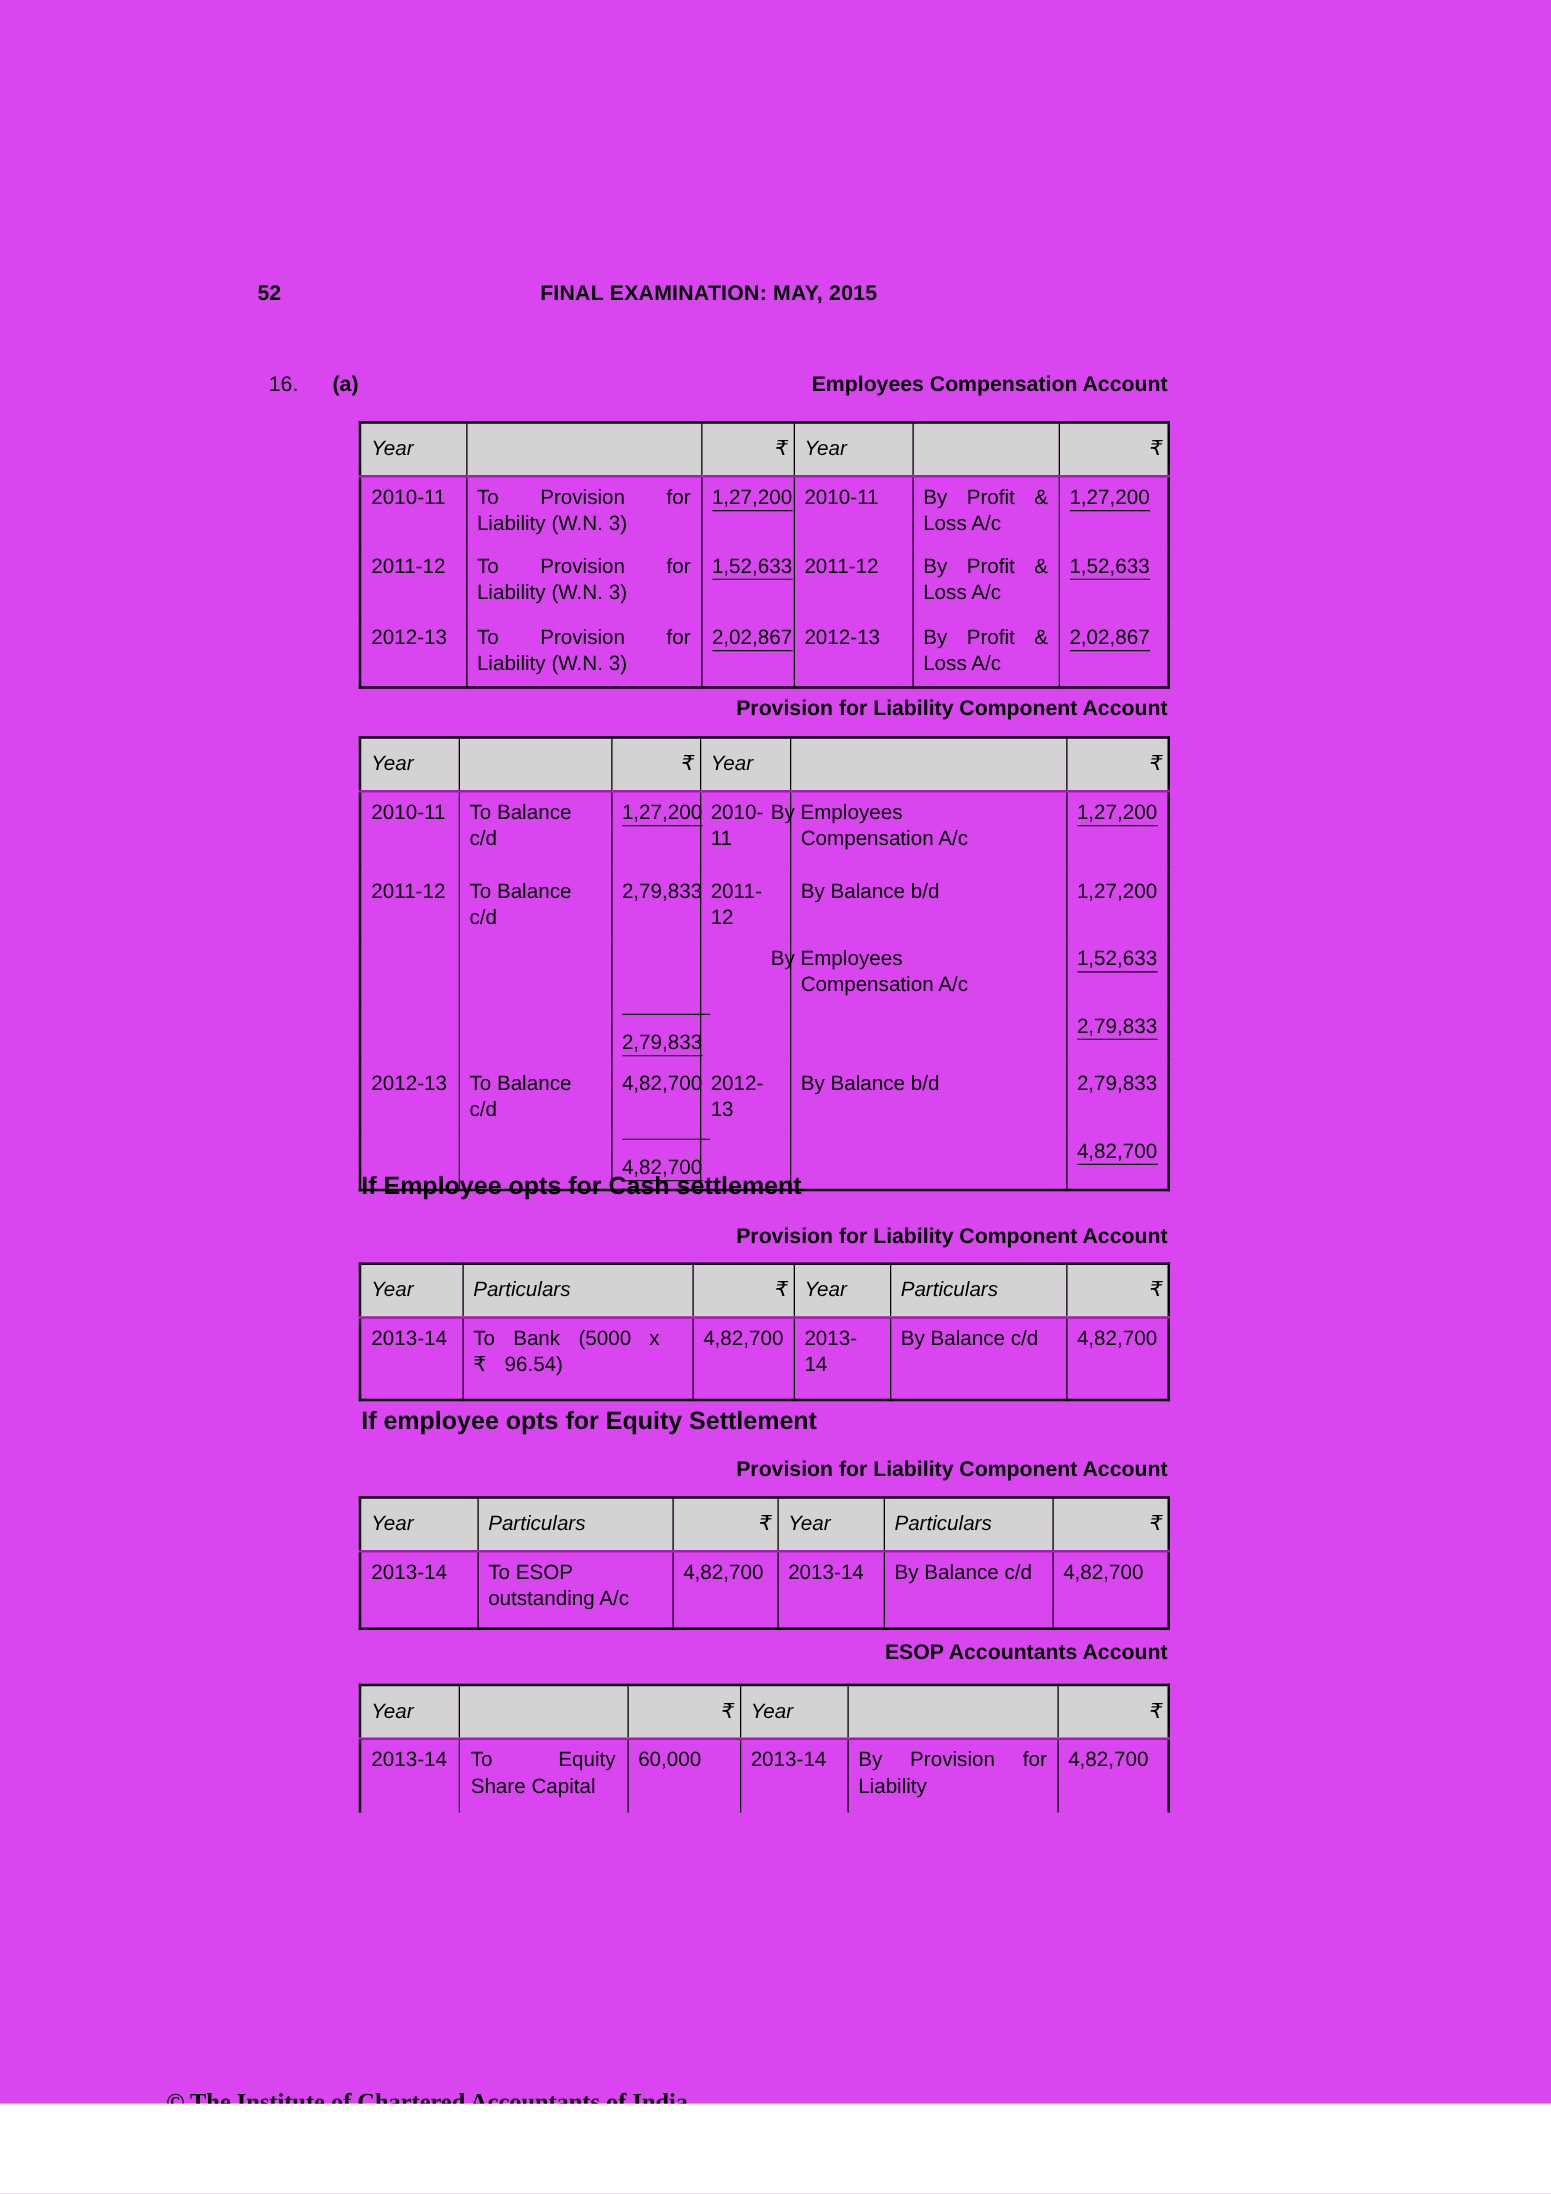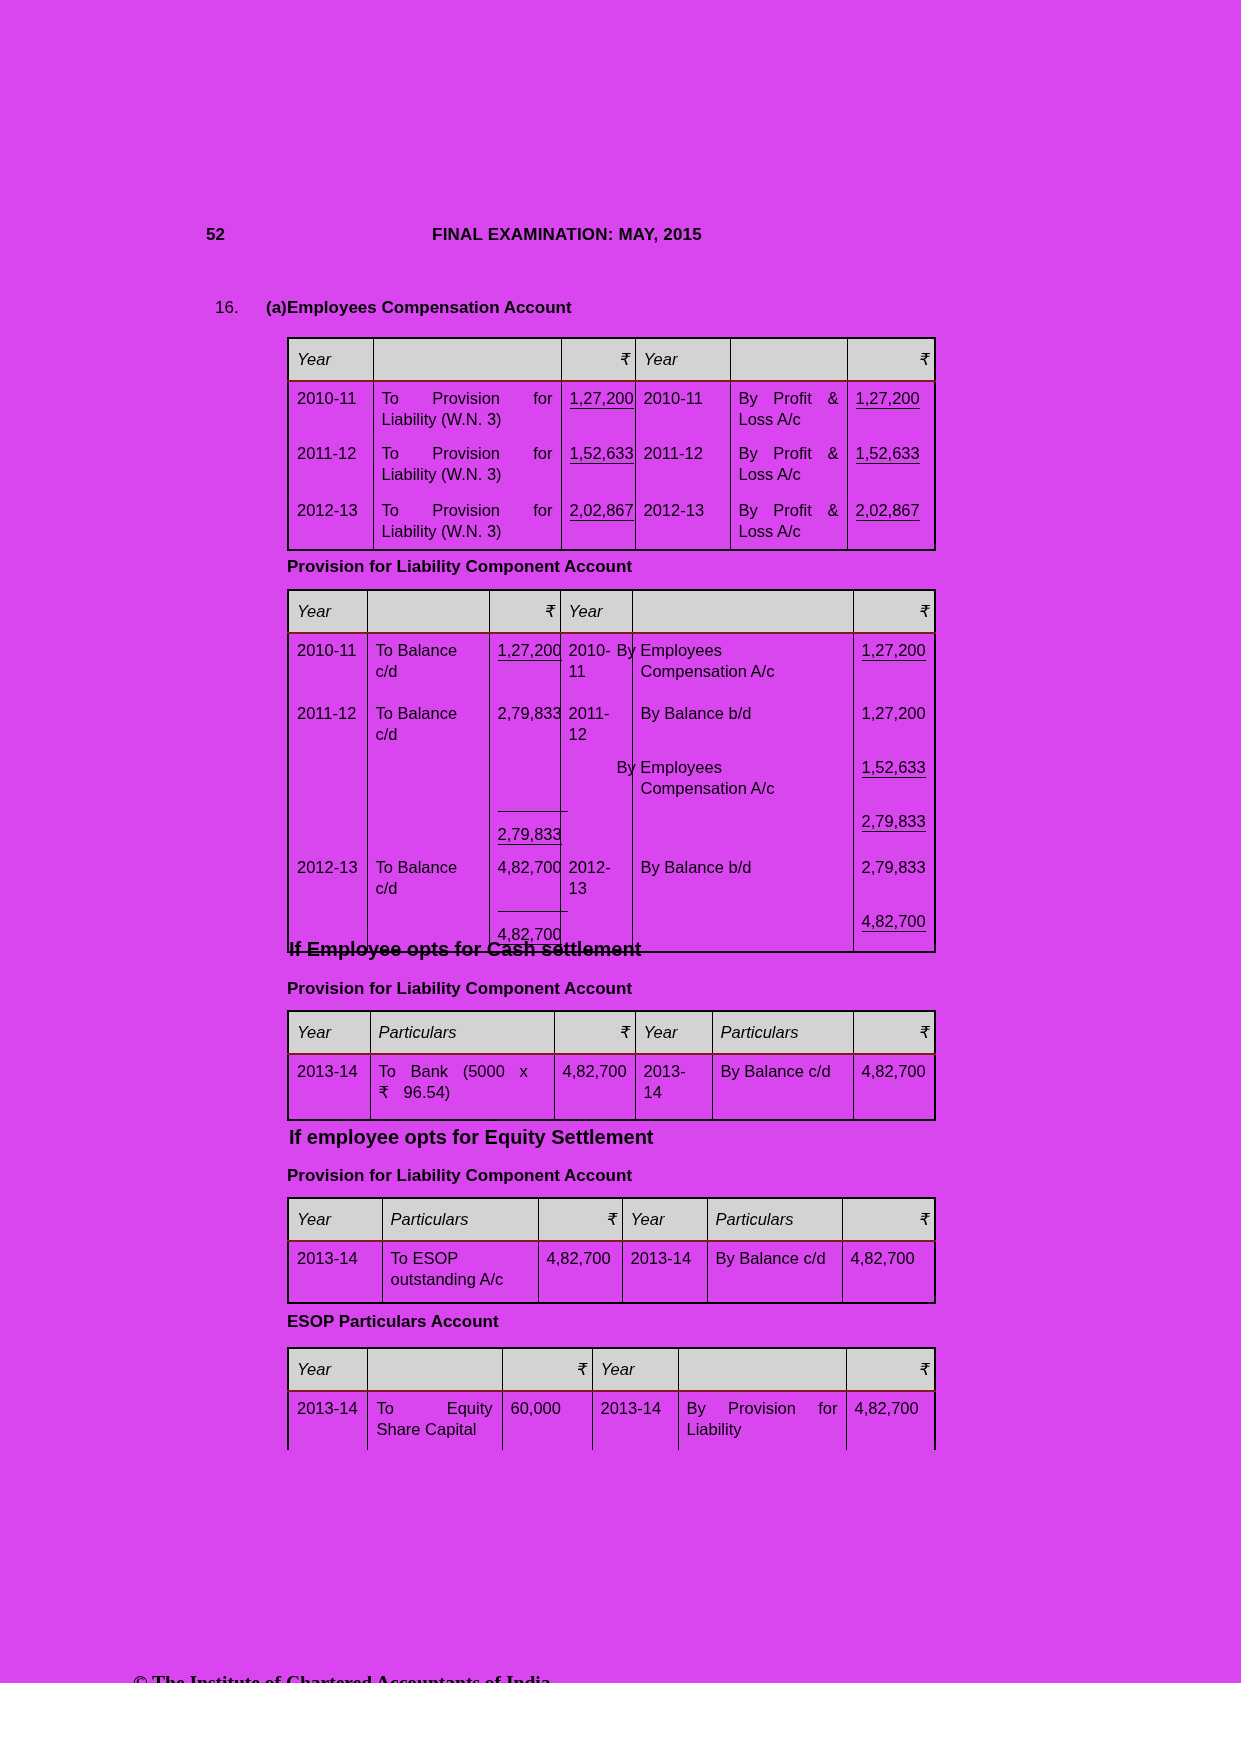--- a/index.html
+++ b/index.html
@@ -10,34 +10,34 @@
   }
   .abs{position:absolute;}
   
   .pagehead{top:224px;left:200px;width:734px;}
   .pagenum{position:absolute;left:6px;top:0;font-weight:bold;font-size:17px;}
   .pagehead-title{display:block;text-align:center;font-weight:bold;font-size:17px;letter-spacing:.2px;}
   
   .qnum{left:215px;top:297px;font-weight:normal;font-size:17px;}
   .qpart{left:266px;top:297px;font-weight:bold;font-size:17px;}
   
-  .acct-title{left:287px;width:647px;text-align:left;font-weight:bold;font-size:17px;line-height:22px;}
+  .acct-title{left:287px;width:647px;text-align:right;font-weight:bold;font-size:17px;line-height:22px;}
   .subhead{left:289px;font-weight:bold;font-size:20px;line-height:22px;}
   
   table.acct{
     position:absolute;left:287px;width:647px;
     border-collapse:collapse;table-layout:fixed;
     border:2px solid #000;
     font-size:16.5px;line-height:21px;
   }
   table.acct.open-bottom{border-bottom:none;}
   table.acct th{
     background:#d3d3d3;font-style:italic;font-weight:normal;
     text-align:left;vertical-align:middle;height:33px;
-    padding:4px 8px;border-bottom:2px solid #7f1d1d;
+    padding:4px 8px;border-bottom:2px solid #a21caf;
   }
   table.acct th.hr{text-align:right;padding-right:4px;}
   table.acct th + th, table.acct td + td{border-left:1px solid #000;}
   table.acct td{vertical-align:top;padding:6px 8px;}
   td.yr{padding-left:8px;padding-right:4px;}
   td.pt{padding-left:8px;padding-right:8px;}
   td.j{text-align:justify;}
   td.hang{white-space:pre;padding-left:32px;text-indent:-24px;}
   td.ws{white-space:pre;word-spacing:10px;padding-left:6px;padding-right:6px;}
   td.amt{text-align:left;padding-right:6px;padding-left:2px;}
@@ -250,21 +250,21 @@
         <td class="yr">2013-14</td>
         <td class="pt">To ESOP outstanding A/c</td>
         <td class="amt">4,82,700</td>
         <td class="yr">2013-14</td>
         <td class="pt">By Balance c/d</td>
         <td class="amt">4,82,700</td>
       </tr>
     </tbody>
   </table>
 
-  <div class="abs acct-title" style="top:1311px">ESOP Particulars Account</div>
+  <div class="abs acct-title" style="top:1311px">ESOP Accountants Account</div>
 
   <table class="acct open-bottom" style="top:1347px">
     <colgroup>
       <col style="width:79px">
         <col style="width:135px">
         <col style="width:90px">
       <col style="width:86px">
         <col style="width:168px">
         <col style="width:89px">
     </colgroup>

